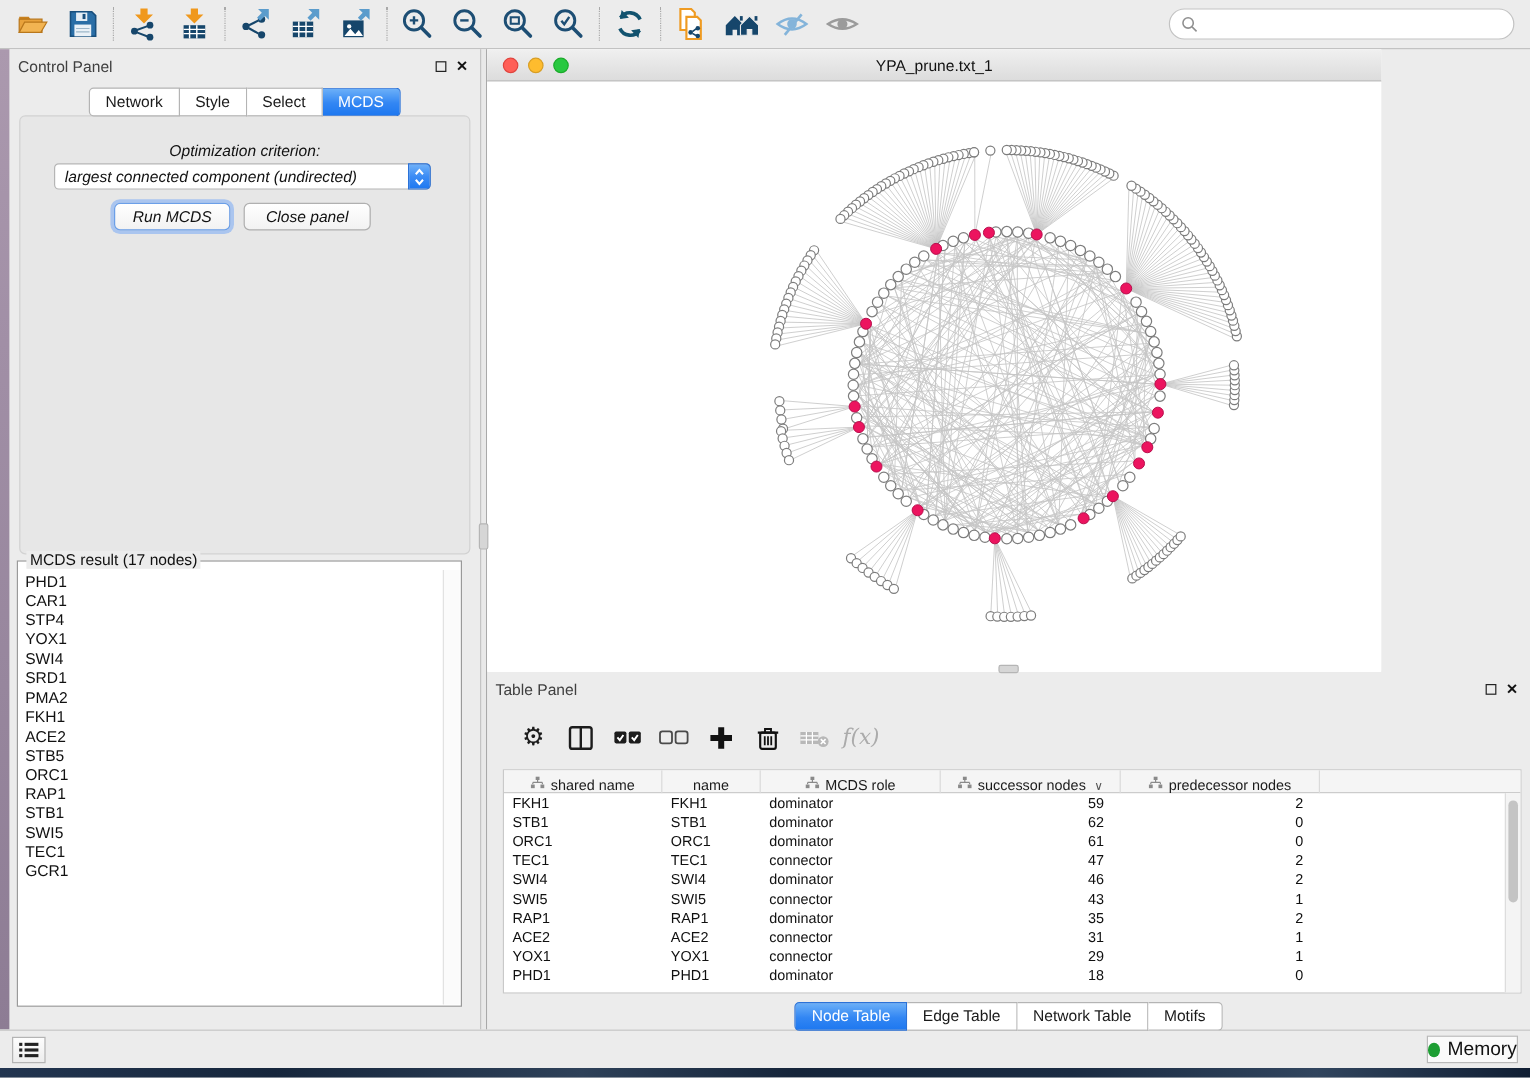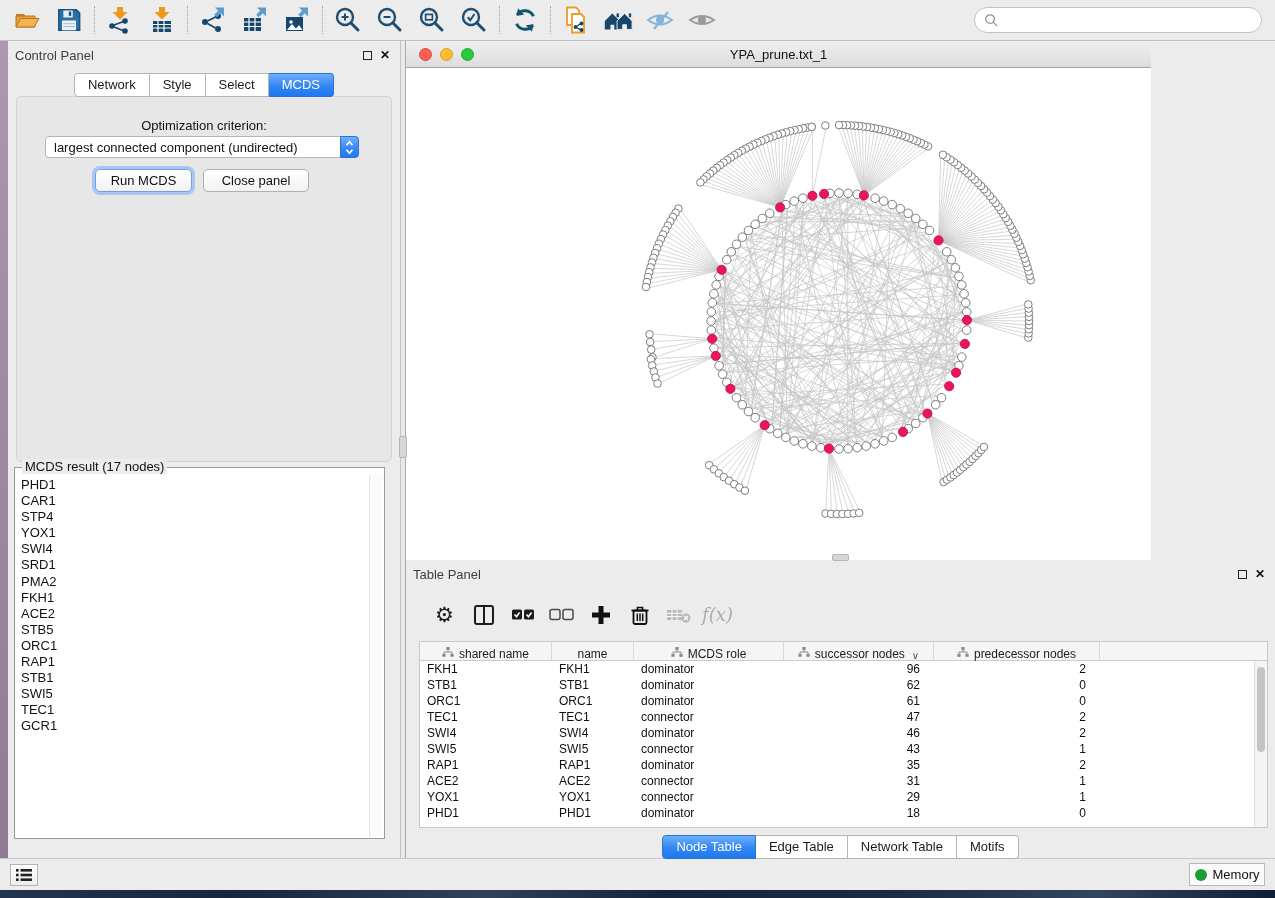--- a/index.html
+++ b/index.html
@@ -31,21 +31,21 @@
 
   .seg-row { display:flex; justify-content:center; margin-top:4px; position:relative; z-index:2; }
   .seg { font-size:13px; color:#1a1a1a; background:#fff; border:1px solid #b4b4b4; border-left:none;
     padding:3px 13px 4px; cursor:default; }
   .seg-first { border-left:1px solid #b4b4b4; border-radius:4px 0 0 4px; }
   .seg-last { border-radius:0 4px 4px 0; }
   .seg-sel { background:linear-gradient(180deg,#6cb0f8 0%,#3286f3 55%,#1e78f0 100%);
     color:#fff; border-color:#2b72d8; }
 
   .tab-content { position:absolute; left:8px; top:55px; width:376px; height:366px;
-    background:#e7e7e7; border:1px solid #d2d2d2; border-radius:5px; }
+    background:#e7e7e7; border:1px solid #d2d2d2; border-radius:5px;font-style:italic; }
   .opt-label { text-align:center; font-size:13px; color:#111; margin-top:21px; }
   .dropdown { position:absolute; left:28px; top:39px; width:314px; height:22px; background:#fff;
     border:1px solid #b5b5b5; border-radius:4px; display:flex; align-items:center; }
   .dropdown-text { font-size:13px; color:#111; padding-left:8px; flex:1; white-space:nowrap; overflow:hidden; }
   .dropdown-stepper { width:19px; height:22px; margin:-1px -1px -1px 0; border-radius:0 4px 4px 0;
     background:linear-gradient(180deg,#6fb1f9 0%,#3c8cf5 50%,#1f79f1 100%); border:1px solid #2b72d8;
     display:flex; align-items:center; justify-content:center; }
   .btn-row { position:absolute; left:0; top:72px; width:100%; }
   .btn { position:absolute; height:23px; background:linear-gradient(180deg,#ffffff,#f2f2f2);
     border:1px solid #b0b0b0; border-radius:5px; font-size:13px; color:#111;
@@ -110,21 +110,21 @@
   .tbl-tabs-row { position:absolute; left:0; top:271px; width:100%; display:flex; justify-content:center; }
 
   
   .status-bar { position:absolute; left:0; top:858px; width:1275px; height:32px; background:#ececec;
     border-top:1px solid #c6c6c6; }
   .list-btn { position:absolute; left:10px; top:5px; width:28px; height:22px;
     background:linear-gradient(180deg,#fdfdfd,#ededed); border:1px solid #b4b4b4;
     display:flex; align-items:center; justify-content:center; }
   .mem-btn { position:absolute; right:10px; top:4px; width:76px; height:23px; background:#fafafa;
     border:1px solid #b9b9b9; display:flex; align-items:center; justify-content:center; gap:6px;
-    font-size:13px; color:#111; }
+    font-size:16px; color:#111; }
   .mem-dot { width:12px; height:12px; border-radius:50%; }
 </style>
 </head>
 <body>
 
 <div class="toolbar">
   <div class="tb-btn">
     <svg width="30" height="30" viewBox="0 0 30 30">
       <path d="M4 9 h8 l2 3 h-10z" fill="#c8811f"></path>
       <path d="M4 11 h19 v11 h-19z" fill="#e9a23b" stroke="#b9771b" stroke-width="1"></path>
@@ -1096,21 +1096,21 @@
         </div>
         <div class="th">
           <span></span>
         </div>
       </div>
     <div id="tbl-body">
         <div class="tbl-grid tr">
           <div class="td td-left">FKH1</div>
           <div class="td td-left">FKH1</div>
           <div class="td td-left">dominator</div>
-          <div class="td td-right">96</div>
+          <div class="td td-right">59</div>
           <div class="td td-right">2</div>
           <div class="td td-left"></div>
         </div>
         <div class="tbl-grid tr">
           <div class="td td-left">STB1</div>
           <div class="td td-left">STB1</div>
           <div class="td td-left">dominator</div>
           <div class="td td-right">62</div>
           <div class="td td-right">0</div>
           <div class="td td-left"></div>

